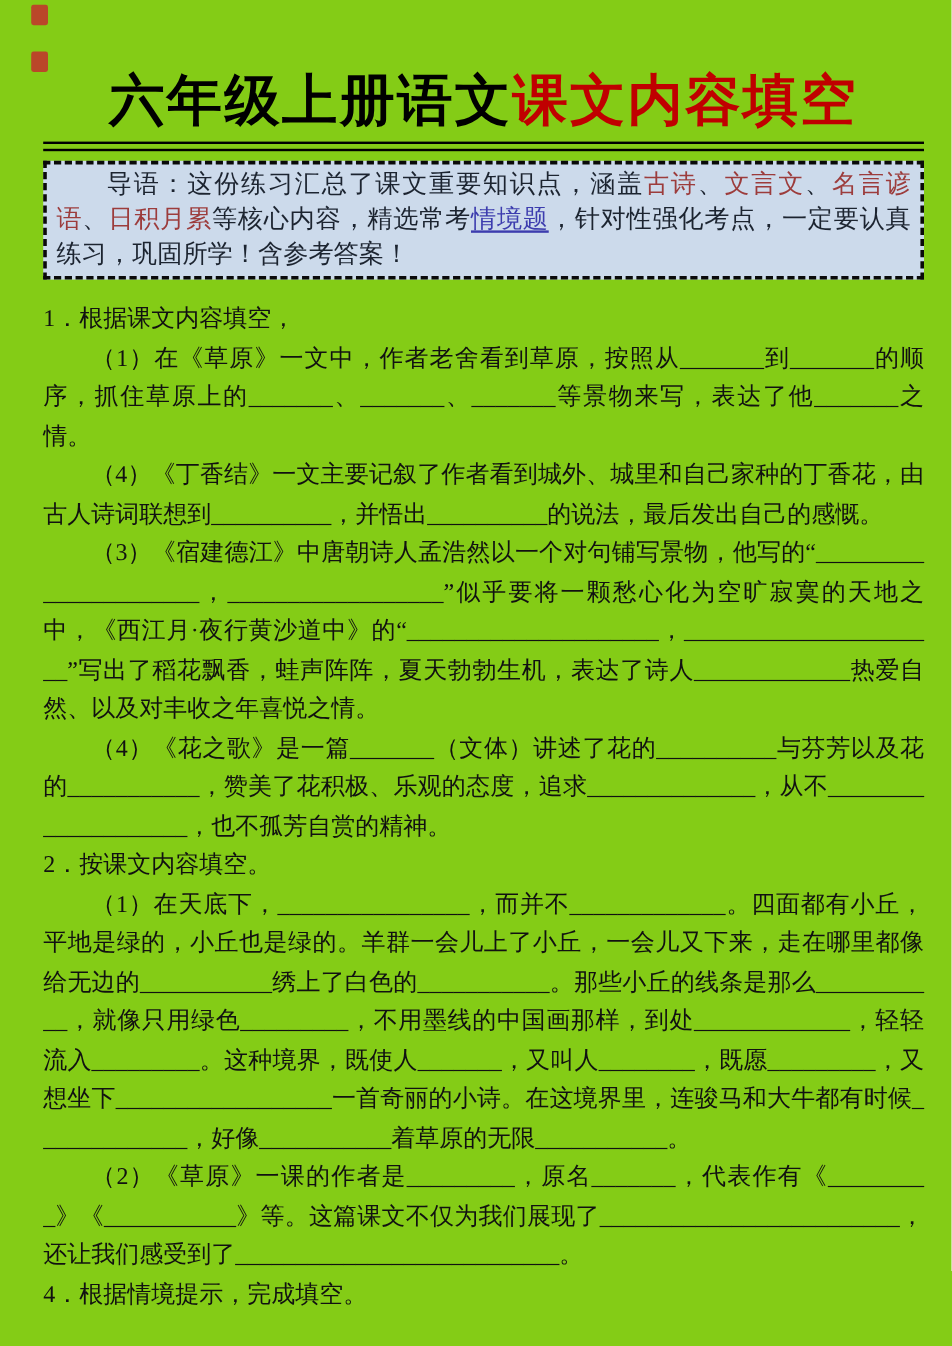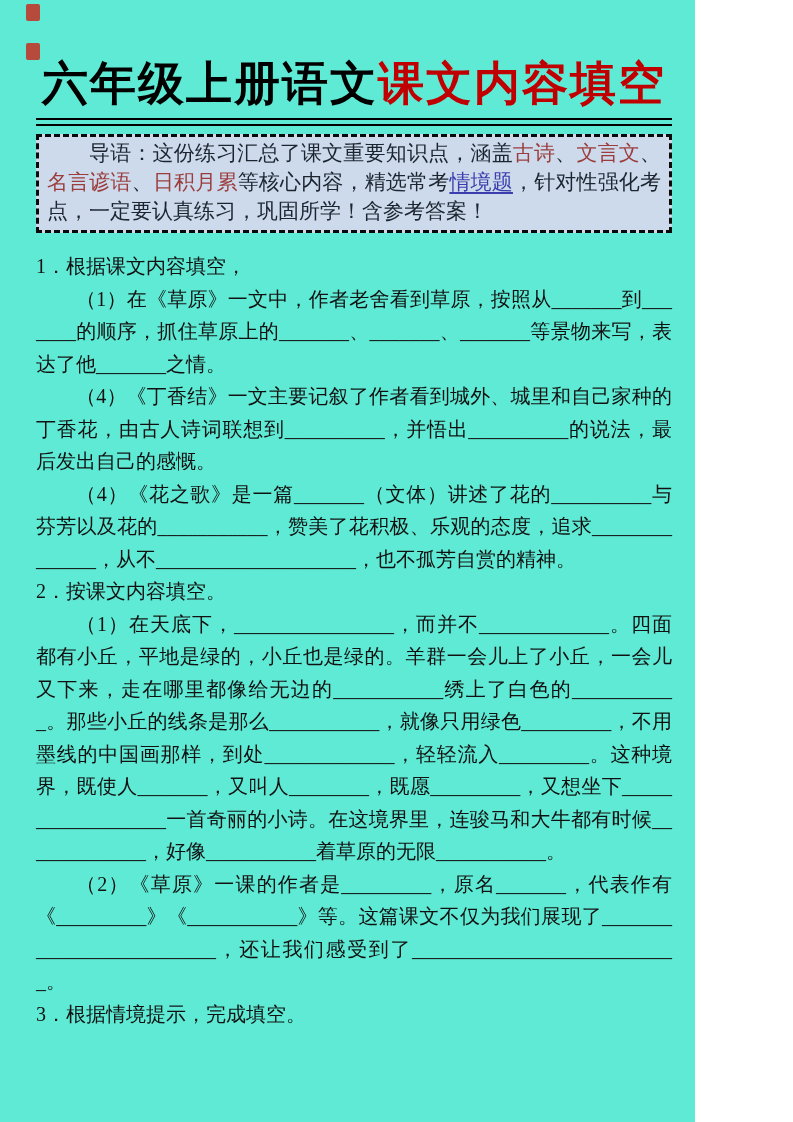--- a/index.html
+++ b/index.html
@@ -1,19 +1,19 @@
 <!DOCTYPE html>
 <html style="--title-red: #c00000; --kw-red: #9c3c3c; --link-blue: #3c3cae; --intro-bg: #ccdaeb; --mark-red: #c0392b;"><head>
 <meta charset="utf-8">
 <style>
   html,body{margin:0;padding:0;background:#ffffff;}
   .page{
     position:relative;
-    width:695px;height:1122px;
-    background:#5eead4;
+    width:793px;height:1122px;
+    background:#84cc16;
     overflow:hidden;
     font-family:"Liberation Serif","DejaVu Serif",serif;
     color:#151515;
   }
   .content{padding:0 23px 0 36px;}
   
   .red-mark{
     position:absolute;
     width:14px;height:17px;
     background:var(--mark-red,#c0392b);
@@ -102,23 +102,24 @@
     <div class="double-rule"></div>
 
     <div class="intro-box">
       <span><span class="seg-normal">导语：这份练习汇总了课文重要知识点，涵盖</span><span class="seg-red">古诗</span><span class="seg-normal">、</span><span class="seg-red">文言文</span><span class="seg-normal">、</span><span class="seg-red">名言谚语</span><span class="seg-normal">、</span><span class="seg-red">日积月累</span><span class="seg-normal">等核心内容，精选常考</span><span class="seg-blue-underline">情境题</span><span class="seg-normal">，针对性强化考点，一定要认真练习，巩固所学！含参考答案！</span></span>
     </div>
 
     <div class="body-text">
         <p class="para">1．根据课文内容填空，</p>
         <p class="para indent">（1）在《草原》一文中，作者老舍看到草原，按照从_______到_______的顺序，抓住草原上的_______、_______、_______等景物来写，表达了他_______之情。</p>
         <p class="para indent">（4）《丁香结》一文主要记叙了作者看到城外、城里和自己家种的丁香花，由古人诗词联想到__________，并悟出__________的说法，最后发出自己的感慨。</p>
+        <p class="para indent">（3）《宿建德江》中唐朝诗人孟浩然以一个对句铺写景物，他写的“______________________，__________________”似乎要将一颗愁心化为空旷寂寞的天地之中，《西江月·夜行黄沙道中》的“_____________________，______________________”写出了稻花飘香，蛙声阵阵，夏天勃勃生机，表达了诗人_____________热爱自然、以及对丰收之年喜悦之情。</p>
         <p class="para indent">（4）《花之歌》是一篇_______（文体）讲述了花的__________与芬芳以及花的___________，赞美了花积极、乐观的态度，追求______________，从不____________________，也不孤芳自赏的精神。</p>
         <p class="para">2．按课文内容填空。</p>
         <p class="para indent">（1）在天底下，________________，而并不_____________。四面都有小丘，平地是绿的，小丘也是绿的。羊群一会儿上了小丘，一会儿又下来，走在哪里都像给无边的___________绣上了白色的___________。那些小丘的线条是那么___________，就像只用绿色_________，不用墨线的中国画那样，到处_____________，轻轻流入_________。这种境界，既使人_______，又叫人________，既愿_________，又想坐下__________________一首奇丽的小诗。在这境界里，连骏马和大牛都有时候_____________，好像___________着草原的无限___________。</p>
         <p class="para indent">（2）《草原》一课的作者是_________，原名_______，代表作有《_________》《___________》等。这篇课文不仅为我们展现了_________________________，还让我们感受到了___________________________。</p>
-        <p class="para">3．根据情境提示，完成填空。</p>
+        <p class="para">4．根据情境提示，完成填空。</p>
       </div>
 
   </div>
 
 
 </div>
 
 </body></html>

